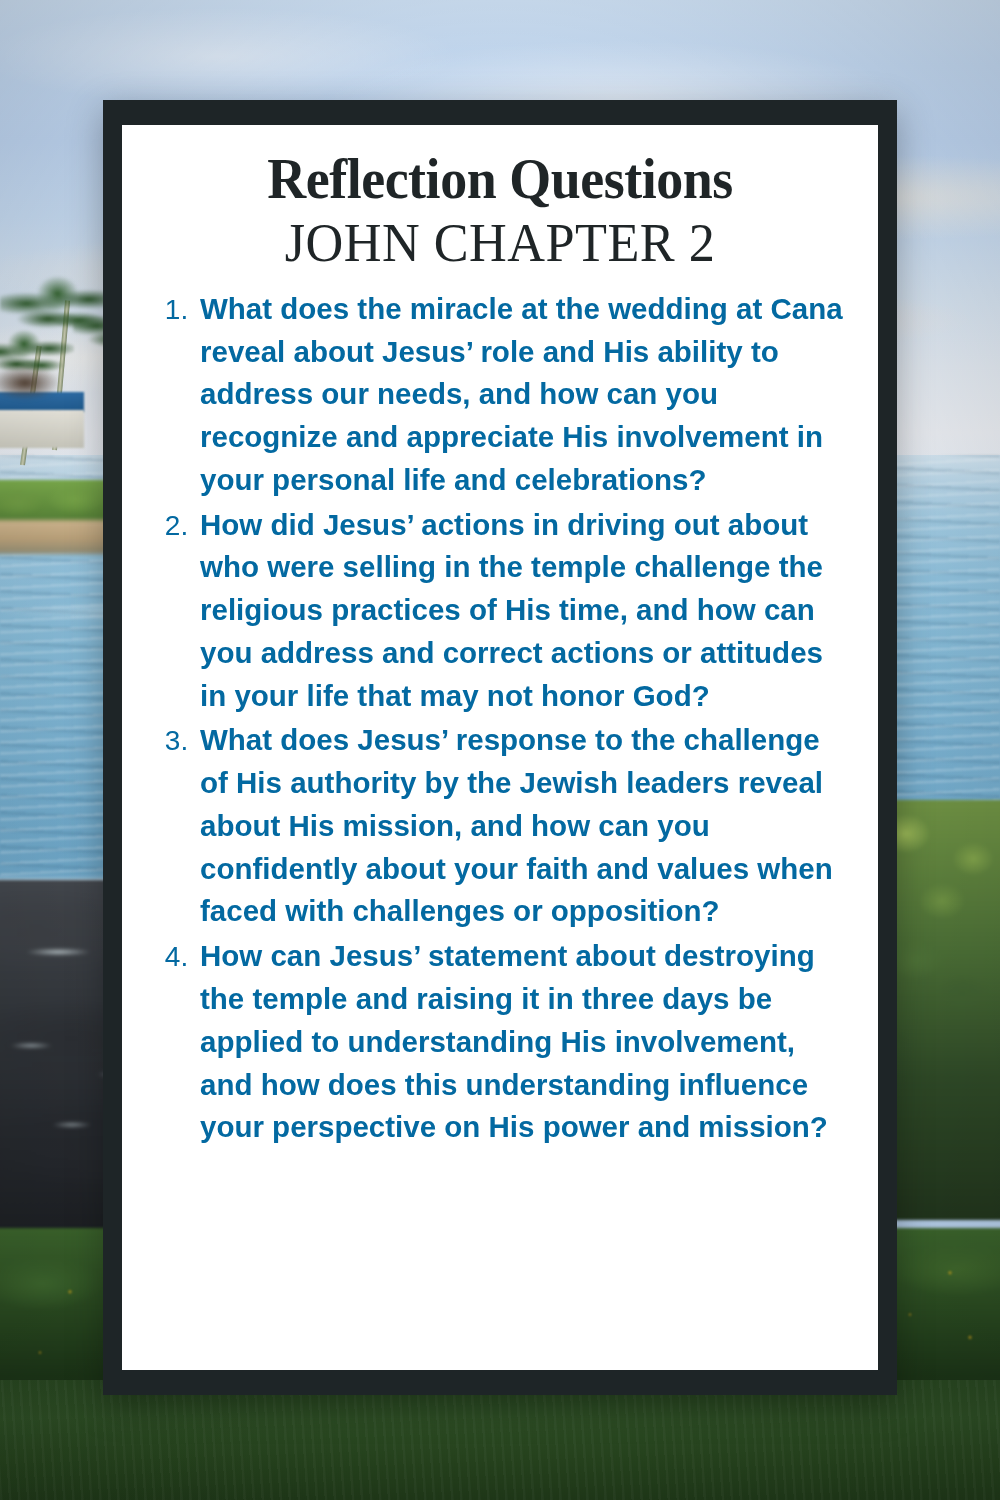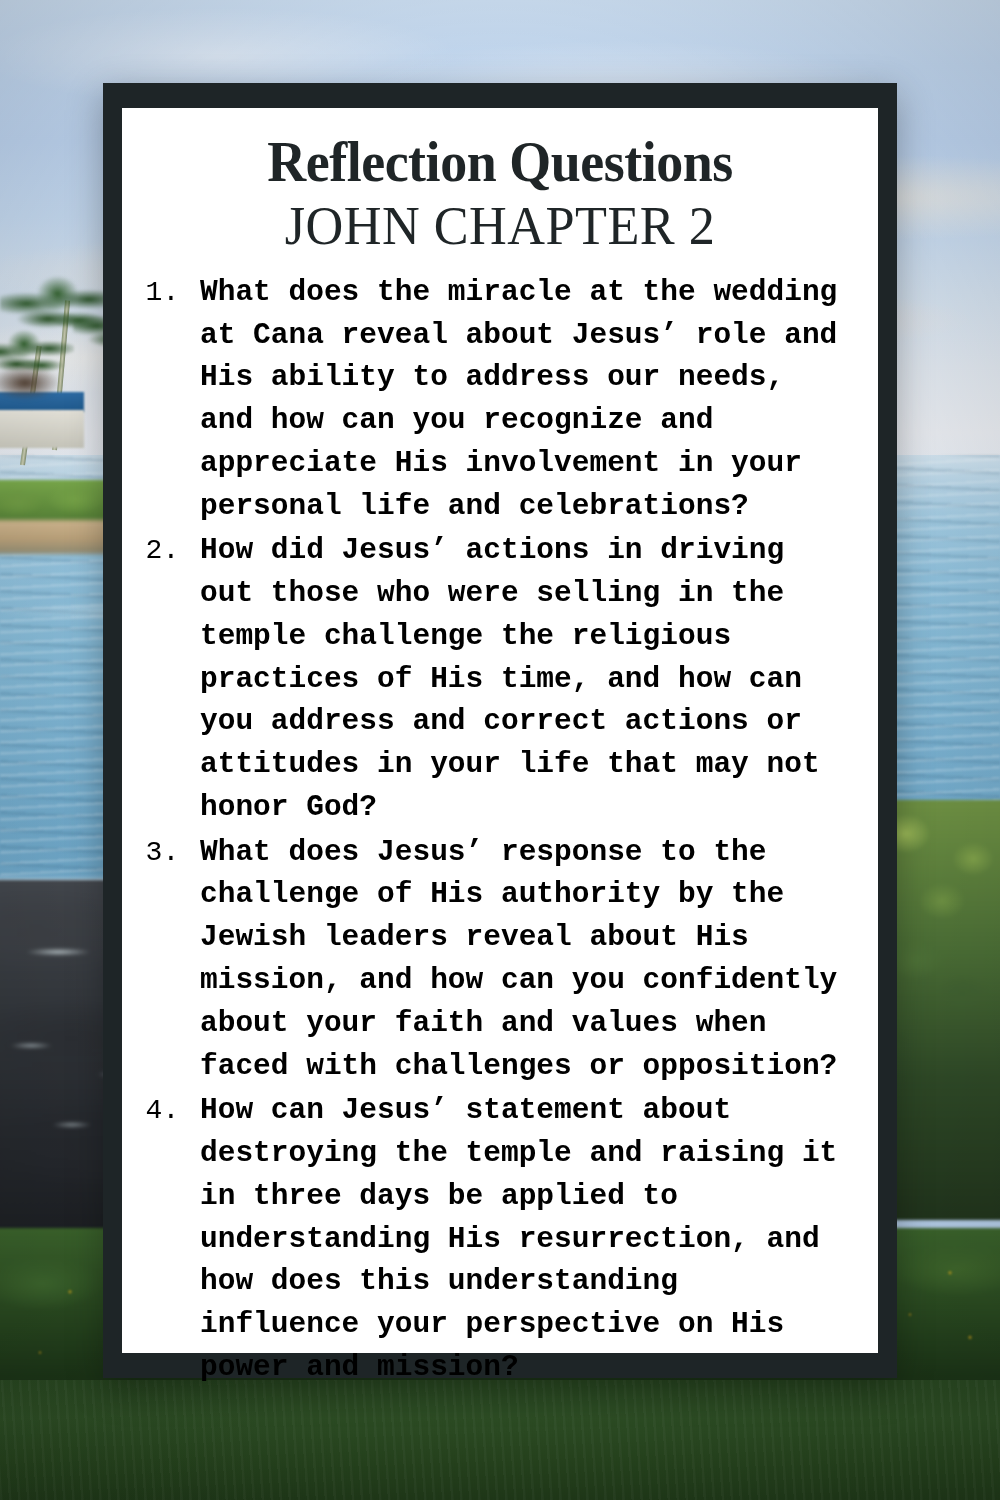--- a/index.html
+++ b/index.html
@@ -237,21 +237,21 @@
   }
   .vignette {
     position: absolute; inset: 0;
     background: radial-gradient(ellipse 78% 66% at 50% 46%, rgba(0,0,0,0) 54%, rgba(0,0,0,.16) 100%);
     pointer-events: none;
   }
 
   
   #frame {
     position: absolute;
-    left: 103px; top: 83px;
+    left: 103px; top: 100px;
     width: 794px; height: 1295px;
     background: #1e2527;
     box-shadow: 0 10px 34px rgba(0,0,0,.30);
   }
   #card {
     position: absolute;
     left: 19px; top: 25px;
     width: 756px; height: 1245px;
     background: #ffffff;
     padding: 24px 26px 18px 26px;
@@ -283,24 +283,24 @@
     white-space: nowrap;
     margin-top: 4px;
   }
 
   ol.questions {
     margin: 14px 0 0 0;
     padding-left: 48px;
     list-style-position: outside;
   }
   ol.questions > li {
-    font-family: Liberation Mono, monospace;
+    font-family: Liberation Sans, sans-serif;
     font-size: 29.5px;
     line-height: 1.45;
-    color: #000000;
+    color: #0369a1;
     margin-bottom: 2px;
     padding-left: 4px;
   }
   ol.questions > li::marker {
     font-weight: normal;
     font-size: 28px;
   }
   ol.questions > li .qtext {
     font-weight: bold;
     display: block;
@@ -346,24 +346,24 @@
 
     <div class="title">Reflection Questions</div>
 
     <div class="subtitle">JOHN CHAPTER 2</div>
 
     <ol class="questions">
       <li>
         <span class="qtext">What does the miracle at the wedding at Cana reveal about Jesus’ role and His ability to address our needs, and how can you recognize and appreciate His involvement in your personal life and celebrations?</span>
       </li>
       <li>
-        <span class="qtext">How did Jesus’ actions in driving out those who were selling in the temple challenge the religious practices of His time, and how can you address and correct actions or attitudes in your life that may not honor God?</span>
+        <span class="qtext">How did Jesus’ actions in driving out about who were selling in the temple challenge the religious practices of His time, and how can you address and correct actions or attitudes in your life that may not honor God?</span>
       </li>
       <li>
         <span class="qtext">What does Jesus’ response to the challenge of His authority by the Jewish leaders reveal about His mission, and how can you confidently about your faith and values when faced with challenges or opposition?</span>
       </li>
       <li>
-        <span class="qtext">How can Jesus’ statement about destroying the temple and raising it in three days be applied to understanding His resurrection, and how does this understanding influence your perspective on His power and mission?</span>
+        <span class="qtext">How can Jesus’ statement about destroying the temple and raising it in three days be applied to understanding His involvement, and how does this understanding influence your perspective on His power and mission?</span>
       </li>
     </ol>
 
   </div>
 </div>
 
 </body></html>

